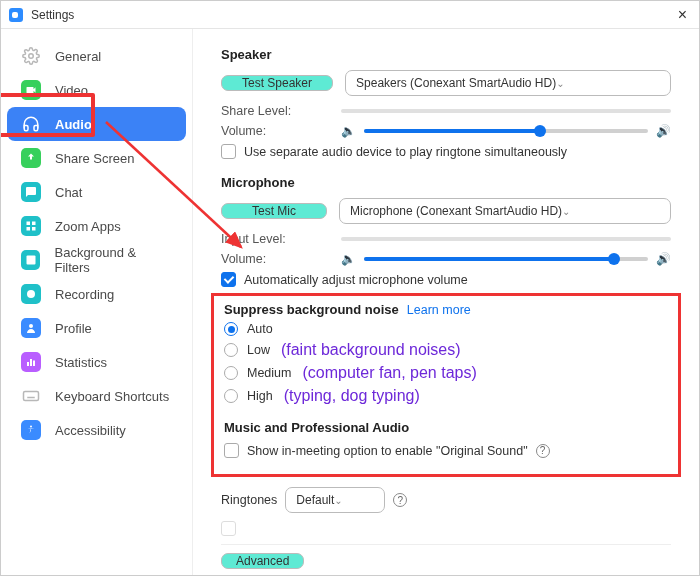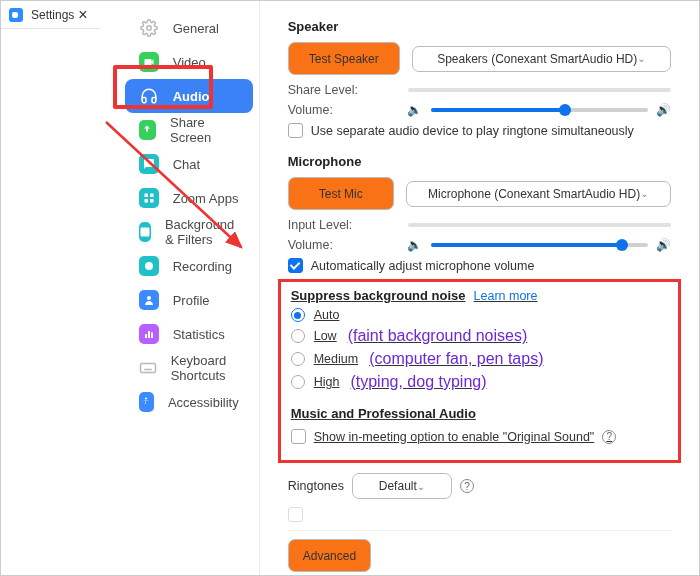--- a/index.html
+++ b/index.html
@@ -1,57 +1,57 @@
 <!DOCTYPE html>
 <html><head>
 <meta charset="utf-8">
 <style>
 * { box-sizing: border-box; margin: 0; padding: 0; font-family: -apple-system, BlinkMacSystemFont, "Segoe UI", Arial, sans-serif; }
 body { width: 700px; height: 576px; background: #fff; overflow: hidden; }
-.window { width: 100%; height: 100%; border: 1px solid #ccc; position: relative; display: flex; flex-direction: row; }
+.window { width: 100%; height: 100%; border: 1px solid #ccc; position: relative; display: flex; flex-direction: column; }
 .titlebar { height: 28px; display: flex; align-items: center; padding: 0 8px; border-bottom: 1px solid #e5e5e5; }
 .titlebar .icon { width: 14px; height: 14px; background: #2D8CFF; border-radius: 3px; margin-right: 8px; position: relative; }
 .titlebar .icon::after { content:''; position:absolute; left:3px; top:4px; width:6px; height:6px; border-radius:2px; background:#fff; }
 .titlebar .title { font-size: 12px; color: #333; }
 .titlebar .close { margin-left: auto; font-size: 16px; color: #333; cursor: pointer; padding: 0 4px; }
 .body { flex: 1; display: flex; overflow: hidden; }
-.sidebar { width: 160px; border-right: 1px solid #eee; padding-top: 10px; padding-left: 19px; }
+.sidebar { width: 192px; border-right: 1px solid #eee; padding-top: 10px; }
 .side-item { display: flex; align-items: center; height: 34px; padding: 0 14px; font-size: 13px; color: #4a4a4a; cursor: pointer; border-radius: 8px; margin: 0 6px; position: relative; }
 .side-item.active { background: #3b82f6; color: #fff; font-weight: 600; }
 .side-item .sicon { width: 20px; height: 20px; margin-right: 14px; border-radius: 5px; display:flex; align-items:center; justify-content:center; }
 .red-box-side { position:absolute; border:4px solid #e33; border-radius:2px; pointer-events:none; }
 .content { flex: 1; padding: 18px 28px 0 28px; overflow-y: auto; font-size: 12.5px; color: #333; position: relative; }
 .content::-webkit-scrollbar { width: 10px; }
 .content::-webkit-scrollbar-thumb { background: #ccc; border-radius: 5px; }
 .sec-title { font-weight: 700; font-size: 13px; margin-bottom: 8px; color: #222; }
 .row { display: flex; align-items: center; gap: 12px; margin-bottom: 8px; }
-.btn { border: 1px solid #bbb; background: #f97316; border-radius: 7px; height: 33px; padding: 0 20px; font-size: 12px; cursor: pointer; color:#333; }
+.btn { border: 1px solid #bbb; background: #5eead4; border-radius: 7px; height: 16px; padding: 0 20px; font-size: 12px; cursor: pointer; color:#333; }
 .btn.sm { padding: 0 14px; }
-.dropdown { flex: 1; border: 1px solid #bbb; border-radius: 7px; height: 26px; display:flex; align-items:center; padding: 0 10px; font-size: 12px; color:#333; cursor:pointer; justify-content:center; }
+.dropdown { flex: 1; border: 1px solid #bbb; border-radius: 7px; height: 26px; display:flex; align-items:center; padding: 0 10px; font-size: 12px; color:#333; cursor:pointer; justify-content:flex-start; }
 .dropdown .chev { color:#888; font-size:10px; }
 .label-row { display:flex; align-items:center; margin-bottom: 6px; }
 .label-row .lab { width: 120px; color:#555; font-size:12.5px; }
 .level-bar { flex:1; height:4px; background:#e0e0e0; border-radius:2px; }
 .slider-wrap { flex:1; display:flex; align-items:center; gap:8px; }
 .vicon { color:#888; font-size:12px; }
 .slider { flex:1; height:4px; background:#d0d0d0; border-radius:2px; position:relative; }
 .slider .fill { position:absolute; left:0; top:0; height:100%; background:#0E72ED; border-radius:2px; }
 .slider .thumb { position:absolute; top:50%; width:12px; height:12px; background:#0E72ED; border-radius:50%; transform:translate(-50%,-50%); }
 .chk-row { display:flex; align-items:center; gap:8px; margin: 6px 0; font-size:12.5px; }
 .chk { width:15px; height:15px; border:1.5px solid #aaa; border-radius:3px; display:inline-flex; align-items:center; justify-content:center; cursor:pointer; }
 .chk.checked { background:#0E72ED; border-color:#0E72ED; }
 .chk.checked::after { content:''; width:4px; height:7px; border:solid #fff; border-width:0 2px 2px 0; transform:rotate(45deg); margin-top:-2px; }
 .radio { width:14px; height:14px; border:1.5px solid #aaa; border-radius:50%; display:inline-flex; align-items:center; justify-content:center; cursor:pointer; }
 .radio.sel { border-color:#0E72ED; }
 .radio.sel::after { content:''; width:7px; height:7px; background:#0E72ED; border-radius:50%; }
 .suppress-opt { display:flex; align-items:center; gap:9px; margin: 5px 0; font-size:12.5px; }
 .hint { color:#6d28d9; font-size:16px; margin-left:2px; }
 .link { color:#0E72ED; font-size:12.5px; cursor:pointer; }
 .qmark { width:14px; height:14px; border:1px solid #888; border-radius:50%; display:inline-flex; align-items:center; justify-content:center; font-size:10px; color:#666; cursor:pointer; }
-.highlight-box { border:3px solid #e33; padding: 6px 10px 10px 10px; margin: 4px -10px 10px -10px; text-decoration: underline; }
+.highlight-box { border:3px solid #e33; padding: 6px 10px 10px 10px; margin: 4px -10px 10px -10px; }
 .sec-gap { height: 10px; }
 svg.arrow { position:absolute; pointer-events:none; }
 .divider { height:1px; background:#eee; margin: 8px 0; }
 </style>
 </head>
 <body>
 
 <div class="window">
   <div class="titlebar">
     <div class="icon"></div>

